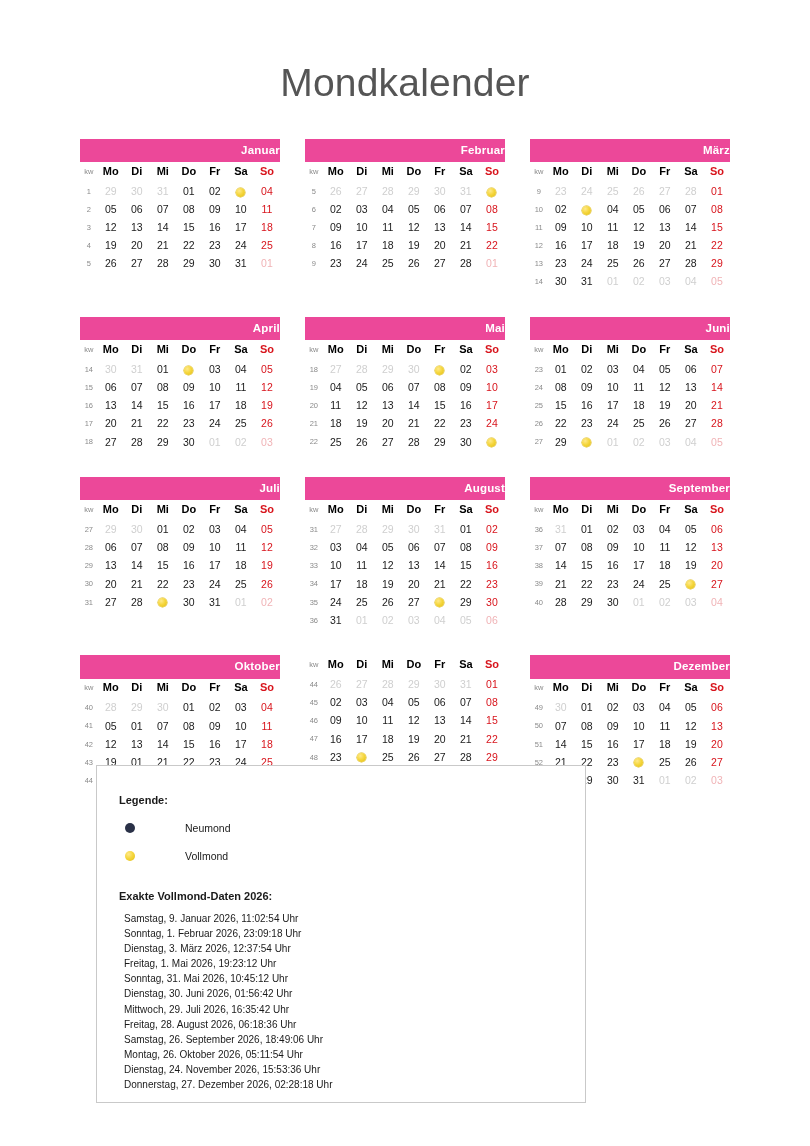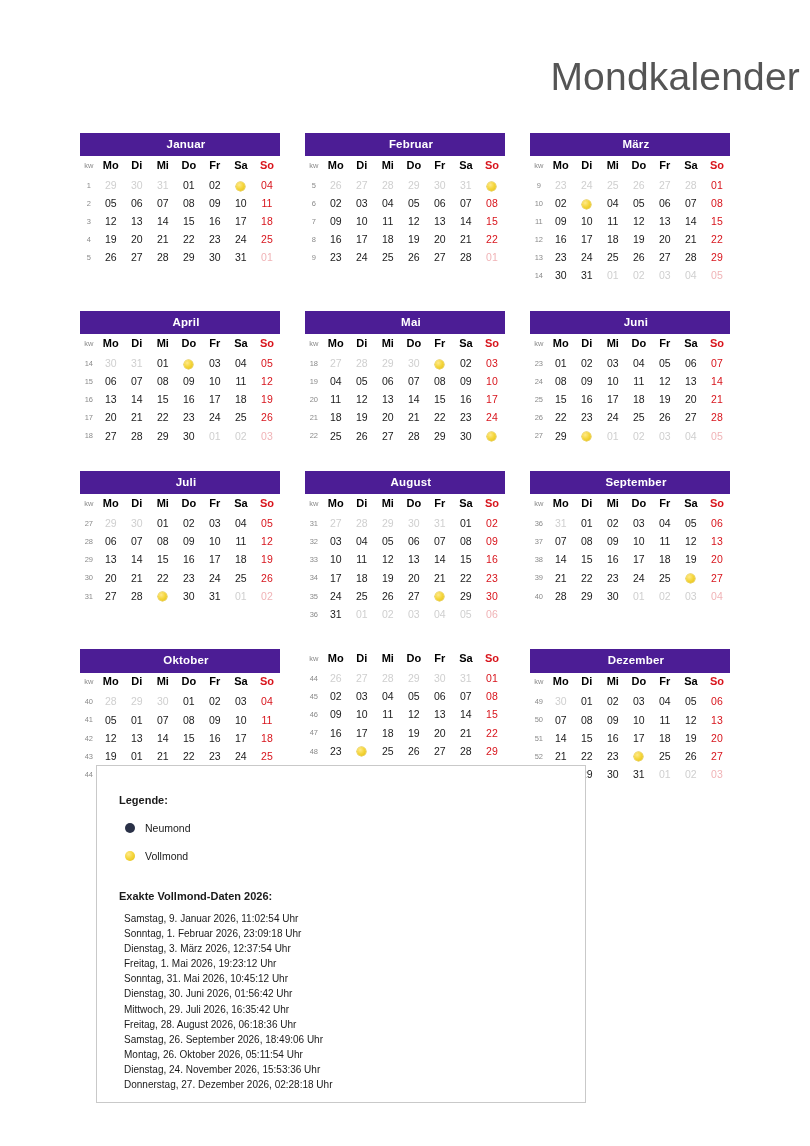--- a/index.html
+++ b/index.html
@@ -8,26 +8,26 @@
     width: 810px;
     height: 1146px;
     background: #ffffff;
     font-family: "Liberation Sans", "DejaVu Sans", sans-serif;
     color: #222;
     position: relative;
     overflow: hidden;
   }
 
   .page-title {
-    text-align: right;
+    text-align: center;
     font-size: 39px;
     font-weight: 400;
     color: #555555;
     letter-spacing: 0.2px;
-    margin: 10px;
+    margin: 16px;
     padding-top: 46px;
     padding-bottom: 0;
     line-height: 1.1;
   }
 
   .calendar-grid {
     margin: 34px auto 0 auto;
     width: 650px;
     display: grid;
     grid-template-columns: repeat(3, 200px);
@@ -35,23 +35,23 @@
     row-gap: 0;
   }
 
   .month {
     width: 200px;
     margin-bottom: 26px;
     break-inside: avoid;
   }
 
   .month-header {
-    background: #4c1d95;
+    background: #ec4899;
     color: #ffffff;
-    text-align: center;
+    text-align: right;
     font-size: 11.5px;
     font-weight: 700;
     padding: 5px 0 5px 12px;
     letter-spacing: 0.2px;
     line-height: 1.15;
   }
 
   table.month-table {
     width: 100%;
     border-collapse: collapse;
@@ -117,20 +117,21 @@
     font-size: 11px;
     font-weight: 700;
     color: #1a1a1a;
     margin: 0 0 6px 0;
   }
 
   .legend-row {
     display: flex;
     align-items: center;
     margin: 16px 0 3px 0;
+    gap: 40px;
   }
   .legend-swatch-wrap {
     width: 26px;
     display: flex;
     justify-content: flex-start;
     padding-left: 6px;
   }
   .legend-swatch {
     display: inline-block;
     width: 10px;

